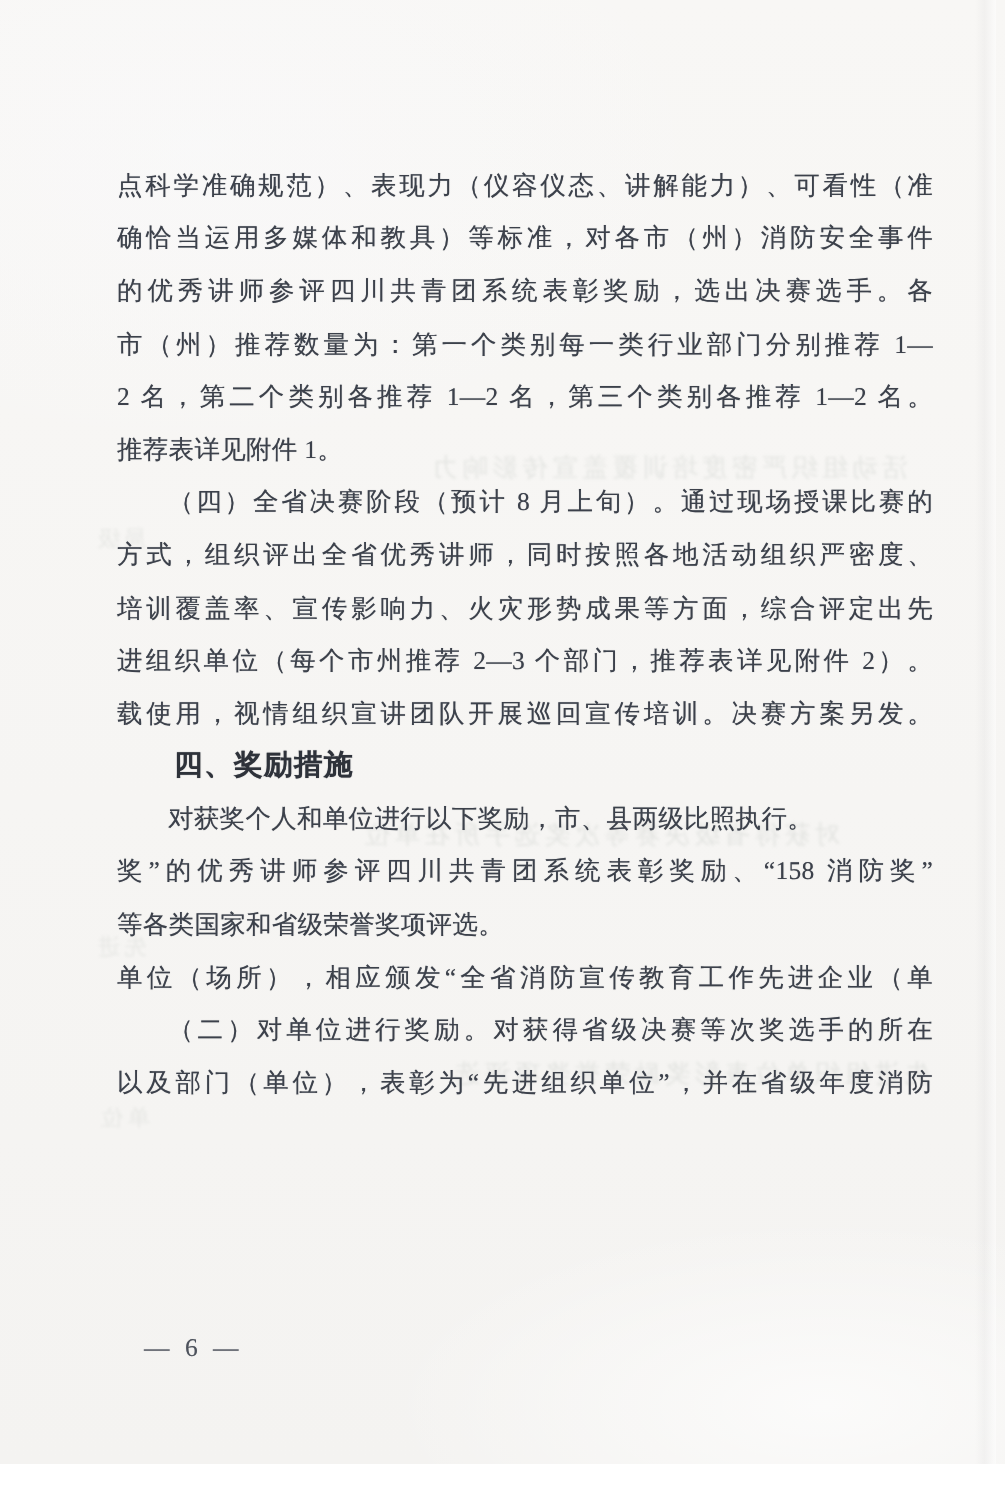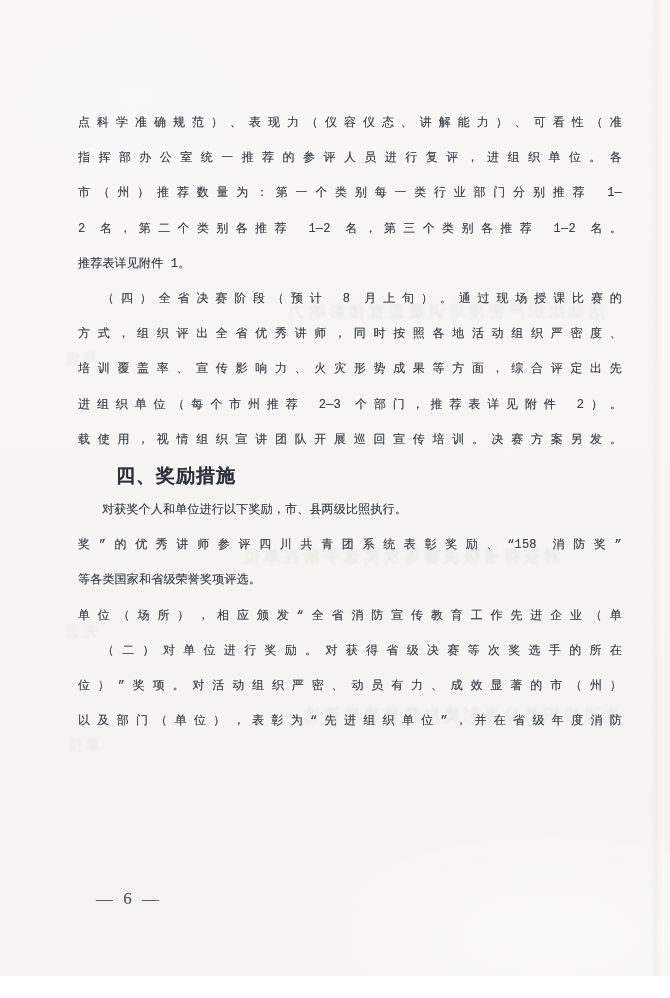--- a/index.html
+++ b/index.html
@@ -26,27 +26,26 @@
   }
   .text-block {
     position: absolute;
     left: 78px; top: 106px;
     width: 544px;
     color: #3c414b;
   }
   .line {
     height: 35.2px;
     line-height: 35.2px;
-    font-size: 12px;
+    font-size: 17px;
     letter-spacing: 0.2px;
     text-align: justify;
     text-align-last: justify;
     white-space: nowrap;
     text-shadow: 0 0 0.5px rgba(60,65,75,0.55);
-    font-family: Liberation Mono, monospace;
   }
   .line.indent { text-indent: 2em; }
   .line.end { text-align: right; text-align-last: left; }
   .line.heading {
     font-family: "Liberation Sans", "DejaVu Sans", sans-serif;
     font-weight: 700;
     font-size: 19px;
     color: #2e323a;
     letter-spacing: 1px;
     text-shadow: 0 0 0.6px rgba(40,44,52,0.7);
@@ -84,35 +83,35 @@
   <span class="artifact" style="left:300px; top:704px;">先进组织单位表彰奖励荣誉奖项评选</span>
 
   <span class="artifact small" style="left:62px; top:350px;">局级</span>
 
   <span class="artifact small" style="left:62px; top:622px;">先进</span>
 
   <span class="artifact small" style="left:64px; top:736px;">单位</span>
 
   <div class="text-block">
       <div class="line">点科学准确规范）、表现力（仪容仪态、讲解能力）、可看性（准</div>
-      <div class="line">指挥部办公室统一推荐的参评人员进行复评，进组织单位。各</div>
+      <div class="line">确恰当运用多媒体和教具）等标准，对各市（州）消防安全事件</div>
+      <div class="line">的优秀讲师参评四川共青团系统表彰奖励，选出决赛选手。各</div>
       <div class="line">市（州）推荐数量为：第一个类别每一类行业部门分别推荐 1—</div>
       <div class="line">2 名，第二个类别各推荐 1—2 名，第三个类别各推荐 1—2 名。</div>
       <div class="line end">推荐表详见附件 1。</div>
       <div class="line indent">（四）全省决赛阶段（预计 8 月上旬）。通过现场授课比赛的</div>
       <div class="line">方式，组织评出全省优秀讲师，同时按照各地活动组织严密度、</div>
       <div class="line">培训覆盖率、宣传影响力、火灾形势成果等方面，综合评定出先</div>
       <div class="line">进组织单位（每个市州推荐 2—3 个部门，推荐表详见附件 2）。</div>
       <div class="line">载使用，视情组织宣讲团队开展巡回宣传培训。决赛方案另发。</div>
       <div class="line indent end heading">四、奖励措施</div>
       <div class="line indent end">对获奖个人和单位进行以下奖励，市、县两级比照执行。</div>
       <div class="line">奖”的优秀讲师参评四川共青团系统表彰奖励、“158 消防奖”</div>
       <div class="line end">等各类国家和省级荣誉奖项评选。</div>
       <div class="line">单位（场所），相应颁发“全省消防宣传教育工作先进企业（单</div>
       <div class="line indent">（二）对单位进行奖励。对获得省级决赛等次奖选手的所在</div>
-      <div class="line">位）”奖项。对活动组织严密、动员有力、成效显著的市（州）</div>
       <div class="line">以及部门（单位），表彰为“先进组织单位”，并在省级年度消防</div>
     </div>
 
   <div class="page-number">— 6 —</div>
 
   <div class="edge-shade"></div>
 </div>
 
 </body></html>

